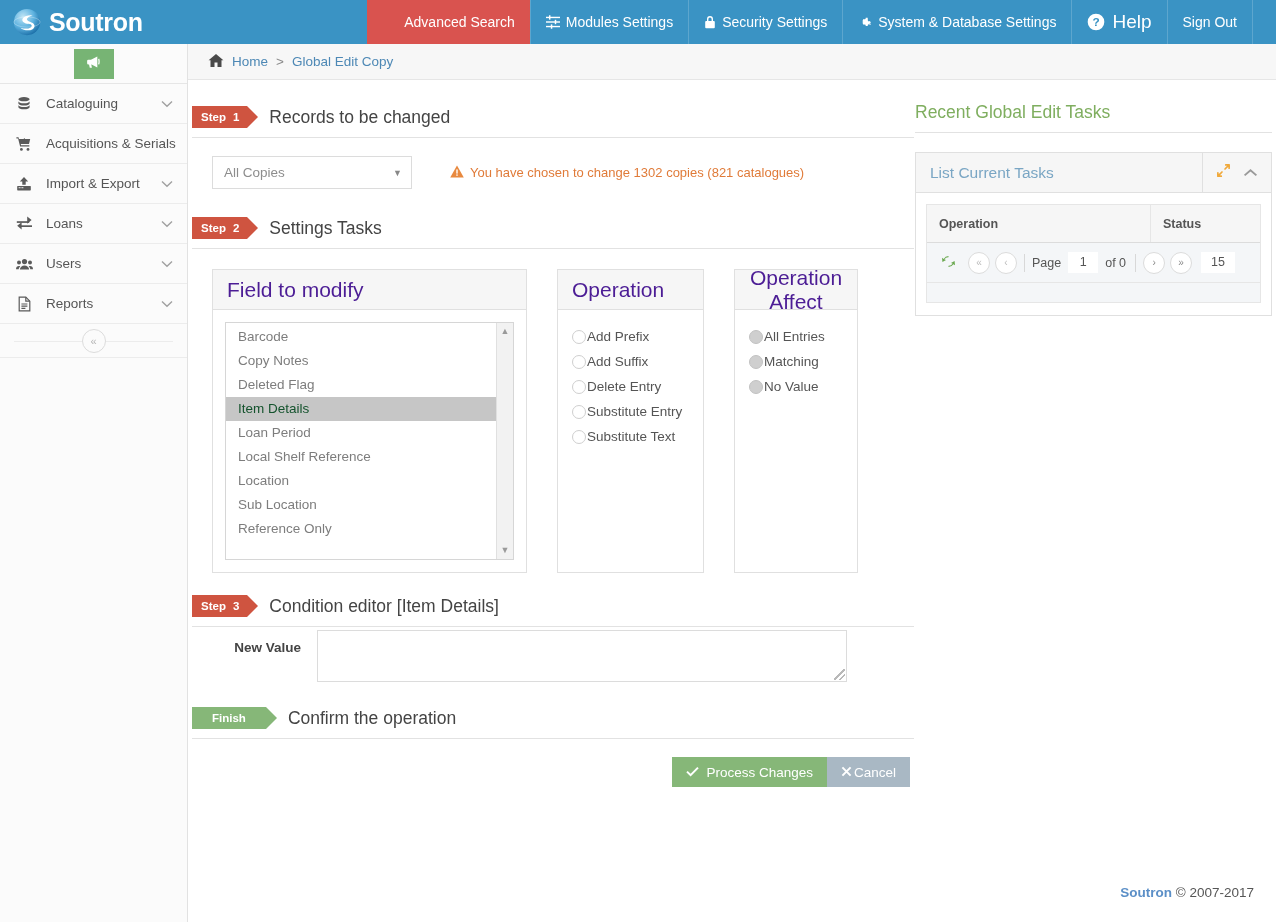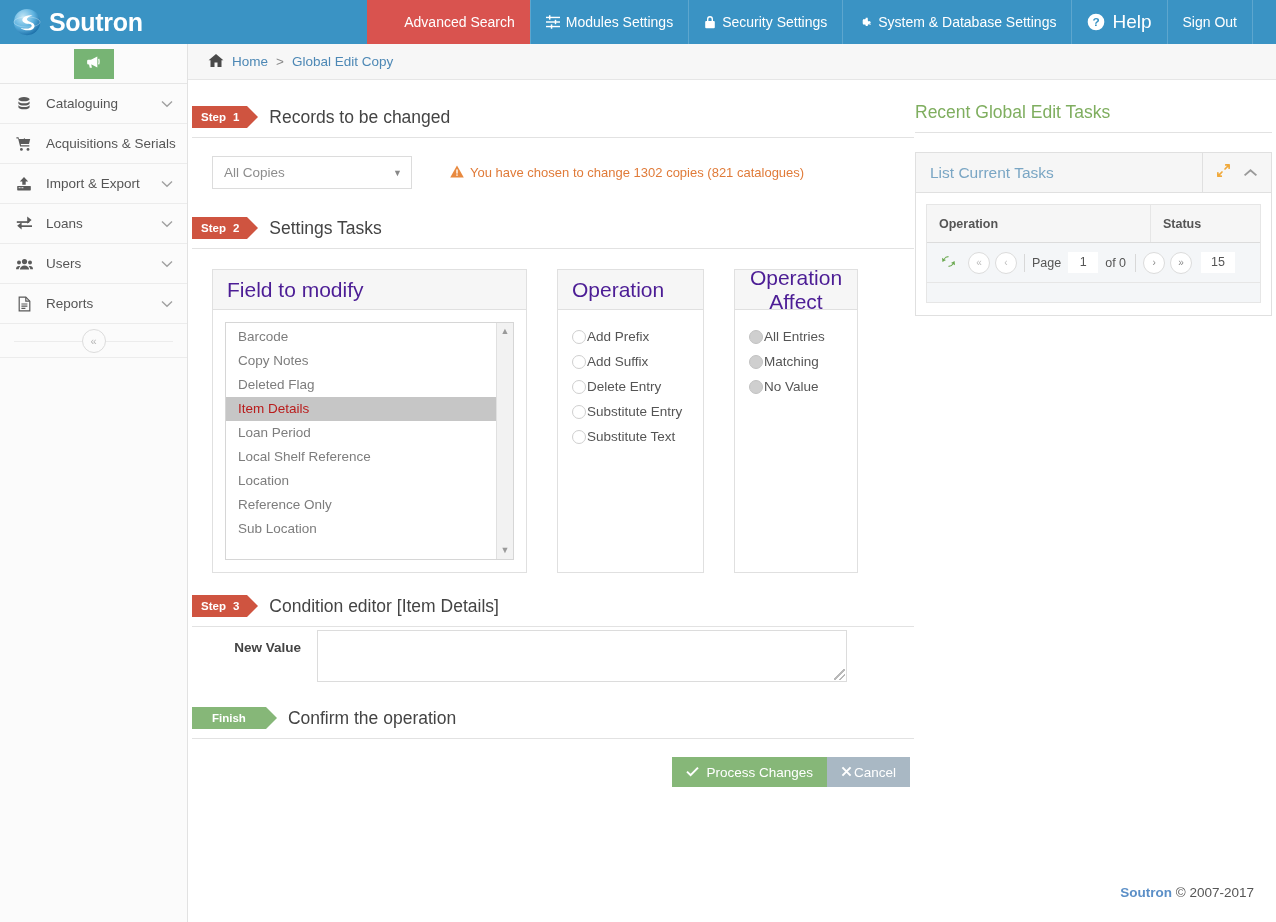--- a/index.html
+++ b/index.html
@@ -157,21 +157,21 @@
   .listbox {
     border: 1px solid #d6d6d6; background: #fff;
     height: 238px; display: flex; position: relative;
     overflow: hidden;
   }
   .listbox-items { flex: 1 1 auto; padding-top: 2px; }
   .listbox-items .li {
     padding: 2px 0 2px 12px; font-size: 13.5px; color: #7d7d7d; line-height: 20px;
     cursor: pointer;
   }
-  .listbox-items .li.selected { background: #c6c6c6; color: #b91c1c; }
+  .listbox-items .li.selected { background: #c6c6c6; color: #14532d; }
   .lb-scroll {
     width: 17px; flex: 0 0 17px; background: #f2f2f2;
     border-left: 1px solid #e0e0e0;
     display: flex; flex-direction: column; justify-content: space-between;
     align-items: center; padding: 4px 0;
   }
   .lb-arrow { color: #9a9a9a; font-size: 9px; line-height: 1; cursor: pointer; }
 
   
   .radio-row { display: flex; align-items: flex-start; margin-bottom: 7px; cursor: pointer; }
@@ -524,22 +524,22 @@
           <div class="panel-body">
             <div class="listbox">
               <div class="listbox-items">
                 <div class="li">Barcode</div>
                 <div class="li">Copy Notes</div>
                 <div class="li">Deleted Flag</div>
                 <div class="li selected">Item Details</div>
                 <div class="li">Loan Period</div>
                 <div class="li">Local Shelf Reference</div>
                 <div class="li">Location</div>
+                <div class="li">Sub Location</div>
                 <div class="li">Reference Only</div>
-                <div class="li">Sub Location</div>
               </div>
               <div class="lb-scroll">
                 <span class="lb-arrow">▲</span>
                 <span class="lb-arrow">▼</span>
               </div>
             </div>
           </div>
         </div>
 
         <div class="panel panel-op">

